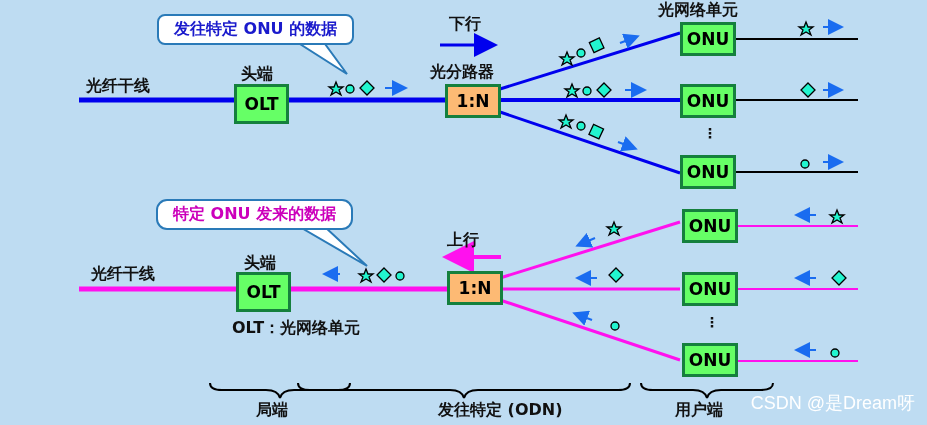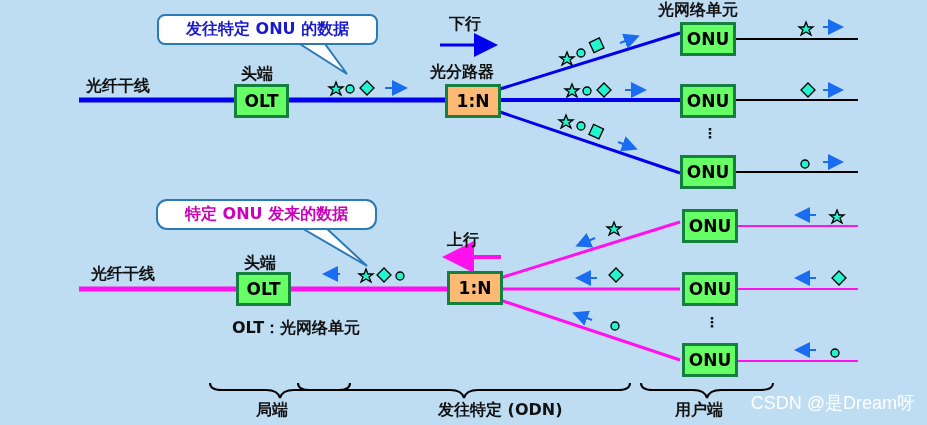--- a/index.html
+++ b/index.html
@@ -2,25 +2,25 @@
 <html><head>
 <meta charset="utf-8">
 <style>
   html,body{margin:0;padding:0;}
   body{width:927px;height:425px;background:#bedcf2;position:relative;overflow:hidden;
        font-family:"DejaVu Sans","Liberation Sans",sans-serif;}
   svg{position:absolute;left:0;top:0;}
   .lbl{position:absolute;font-weight:bold;font-size:16px;color:#111;white-space:nowrap;}
   .box{position:absolute;border:3px solid #15803d;font-weight:bold;font-size:17px;
        display:flex;align-items:center;justify-content:center;box-sizing:border-box;color:#000;}
-  .olt{background:#66ff66;width:55px;height:34px;}
+  .olt{background:#66ff66;width:55px;height:40px;}
   .onu{background:#66ff66;width:56px;height:34px;}
   .spl{background:#fdba74;width:56px;height:34px;}
   .callout{position:absolute;background:#fff;border:2px solid #2a7ab8;border-radius:8px;
-       font-weight:bold;font-size:16px;padding:3px 27px;white-space:nowrap;}
+       font-weight:bold;font-size:16px;padding:3px 15px;white-space:nowrap;}
   .wm{position:absolute;font-size:18px;color:#fff;right:12px;bottom:10px;font-family:"Liberation Sans",sans-serif;}
 </style>
 </head>
 <body>
 
 <svg width="927" height="425">
   <defs>
     <marker id="ab" markerWidth="8" markerHeight="8" refX="6" refY="4" orient="auto">
         <path d="M0,0 L8,4 L0,8 z" fill="#1a6cf0"></path>
       </marker>

